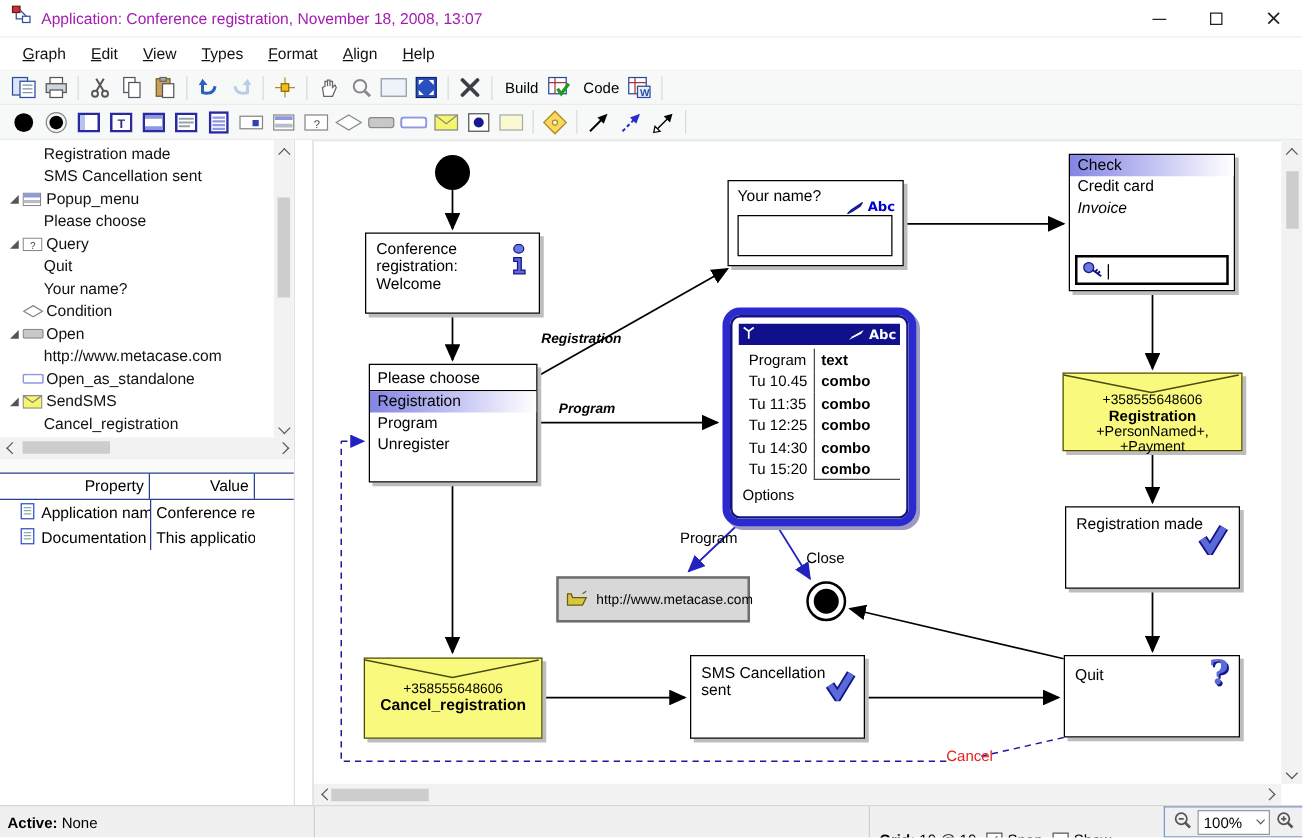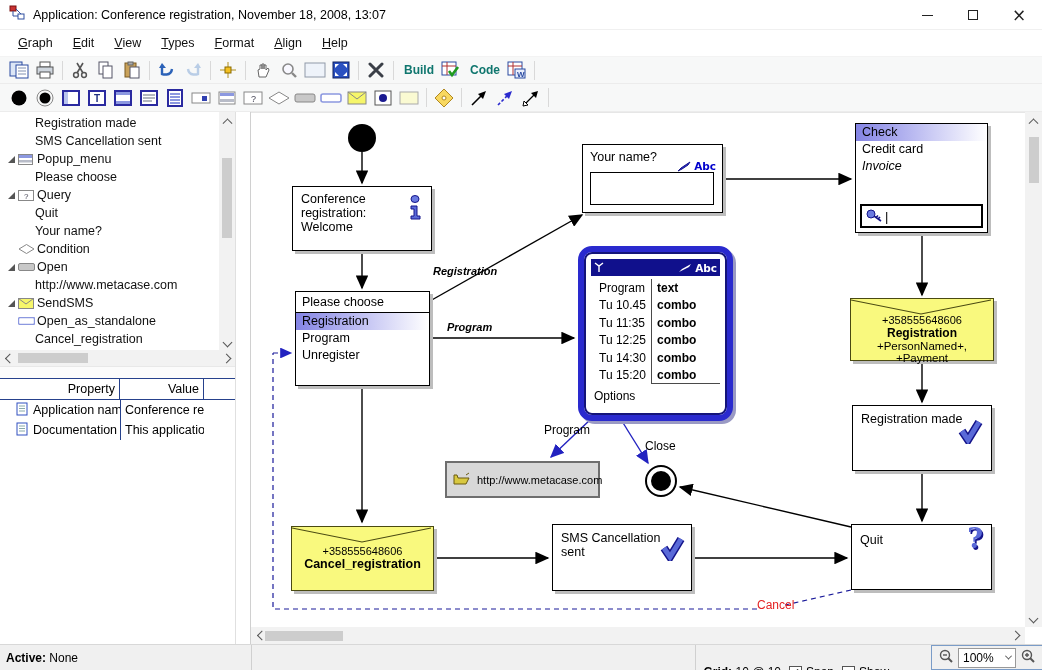--- a/index.html
+++ b/index.html
@@ -1,32 +1,32 @@
 <!DOCTYPE html>
 <html><head>
 <meta charset="utf-8">
 <style>
   * { margin:0; padding:0; box-sizing:border-box; }
   html,body { width:1042px; height:670px; font-family:"Liberation Sans", sans-serif; background:#fff; overflow:hidden; }
   .titlebar { height:30px; background:#fff; display:flex; align-items:center; border-bottom:1px solid #f0f0f0; position:relative; }
   .titlebar .appicon { margin:0 8px 0 9px; }
-  .titlebar .title { font-size:12.5px; color:#000000; }
+  .titlebar .title { font-size:12.5px; color:#a21caf; }
   .winbtns { position:absolute; right:0; top:0; height:30px; display:flex; }
   .winbtn { width:46px; height:30px; display:flex; align-items:center; justify-content:center; color:#222; }
   .minline { width:11px; height:1px; background:#222; }
   .maxbox { width:10px; height:10px; border:1px solid #222; }
   .closex { font-size:17px; line-height:1; font-family:"DejaVu Sans",sans-serif; }
   .menubar { height:27px; display:flex; align-items:center; background:#fff; padding-left:8px; gap:0; border-bottom:1px solid #f3f3f3; }
   .menu-item { display:inline-block; font-size:12.5px; padding:4px 10px; color:#111; }
   .menu-item::first-letter { text-decoration:underline; }
   .toolbar { height:27px; background:#f7f8f8; display:flex; align-items:center; padding-left:6px; border-bottom:1px solid #ececec; }
   .toolbar2 { height:28px; }
   .tbtn { width:26px; height:23px; display:flex; align-items:center; justify-content:center; }
   .tsep { width:1px; height:19px; background:#d9d9d9; margin:0 4px; }
-  .tlabel { font-size:12px; margin:0 4px 0 6px; color:#0f766e;font-weight:bold; }
+  .tlabel { font-size:12px; margin:0 4px 0 6px; color:#000000; }
   .main { display:flex; height:532px;gap:14px; }
   
   .leftpanel { width:236px; display:flex; flex-direction:column; background:#fff; border-right:1px solid #e0e0e0; }
   .tree { height:238px; position:relative; overflow:hidden; background:#fff; }
   .treerows { position:absolute; left:0; top:2px; right:16px; }
   .trow { height:18px; display:flex; align-items:center; font-size:12.5px; color:#111; white-space:nowrap; }
   .exp { width:0; height:0; border-bottom:7px solid #555; border-left:7px solid transparent; margin-left:8px; margin-right:3px; flex:0 0 auto; }
   .noexp { width:18px; flex:0 0 auto; }
   .ticon { width:19px; flex:0 0 auto; display:flex; align-items:center; }
   .indent2 { padding-left:35px; }
@@ -400,37 +400,37 @@
               <svg width="17" height="8">
                 <rect x="0.5" y="0.5" width="16" height="7" rx="1.5" fill="#c8c8c8" stroke="#888"></rect>
               </svg>
             </span>
             <span>Open</span>
           </div>
         <div class="trow indent2">
             <span>http://www.metacase.com</span>
           </div>
         <div class="trow">
+            <span class="noexp"></span>
+            <span class="ticon">
+              <svg width="17" height="8">
+                <rect x="0.5" y="0.5" width="16" height="7" rx="1.5" fill="#fff" stroke="#8c98e0" stroke-width="1.4"></rect>
+              </svg>
+            </span>
+            <span>Open_as_standalone</span>
+          </div>
+        <div class="trow">
             <span class="exp"></span>
             <span class="ticon">
               <svg width="16" height="11">
                 <rect x="0.5" y="0.5" width="15" height="10" fill="#f6f66a" stroke="#888"></rect>
                 <path d="M0.5,0.5 L8,6 L15.5,0.5" fill="none" stroke="#888"></path>
               </svg>
             </span>
             <span>SendSMS</span>
-          </div>
-        <div class="trow">
-            <span class="noexp"></span>
-            <span class="ticon">
-              <svg width="17" height="8">
-                <rect x="0.5" y="0.5" width="16" height="7" rx="1.5" fill="#fff" stroke="#8c98e0" stroke-width="1.4"></rect>
-              </svg>
-            </span>
-            <span>Open_as_standalone</span>
           </div>
         <div class="trow indent2">
             <span>Cancel_registration</span>
           </div>
       </div>
       <div class="vscroll">
         <div style="height:16px;display:flex;align-items:center;">
             <span class="chev up"></span>
           </div>
         <div class="thumbv" style="height:80px;margin-top:30px;"></div>

